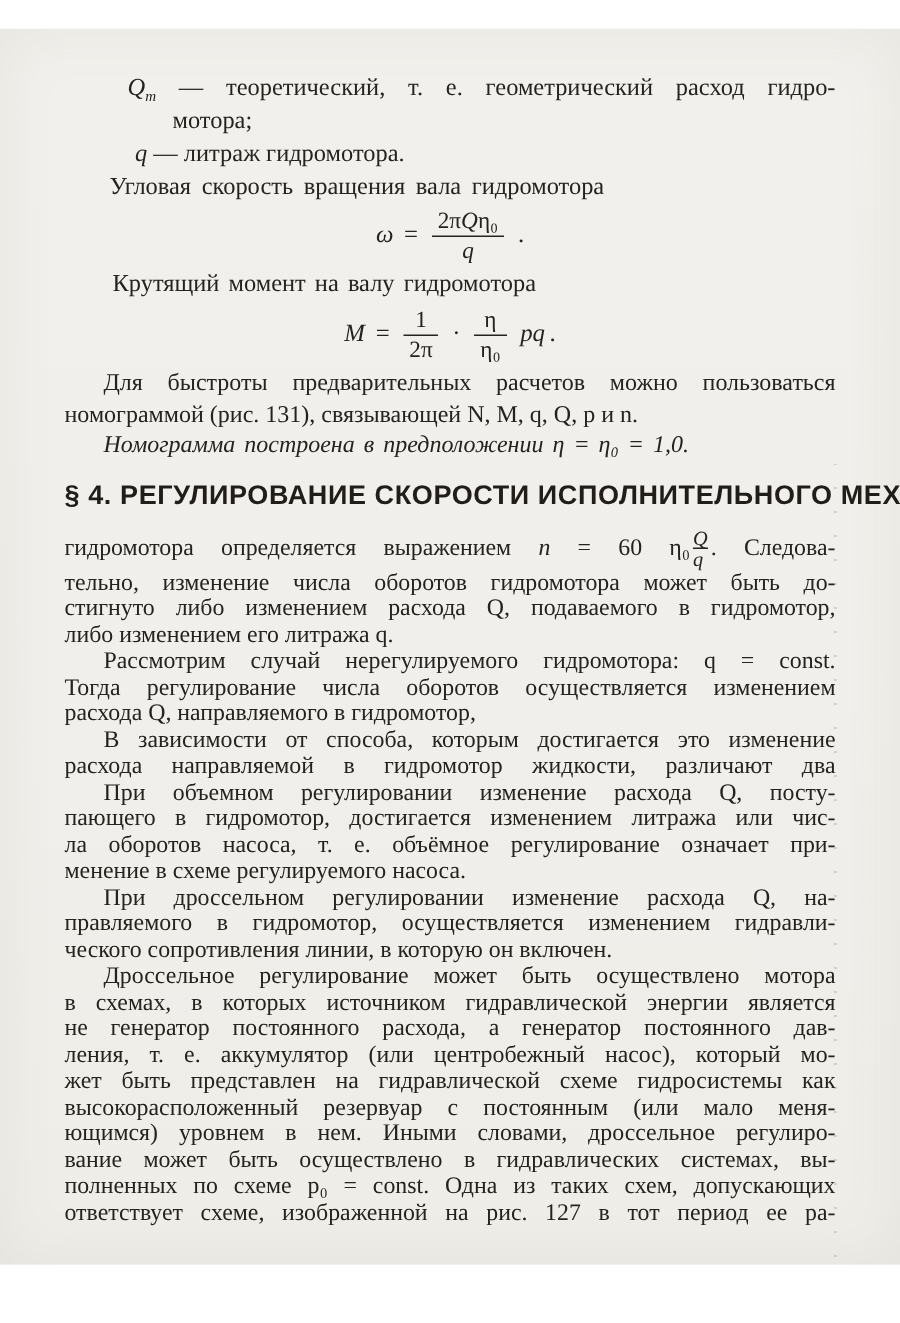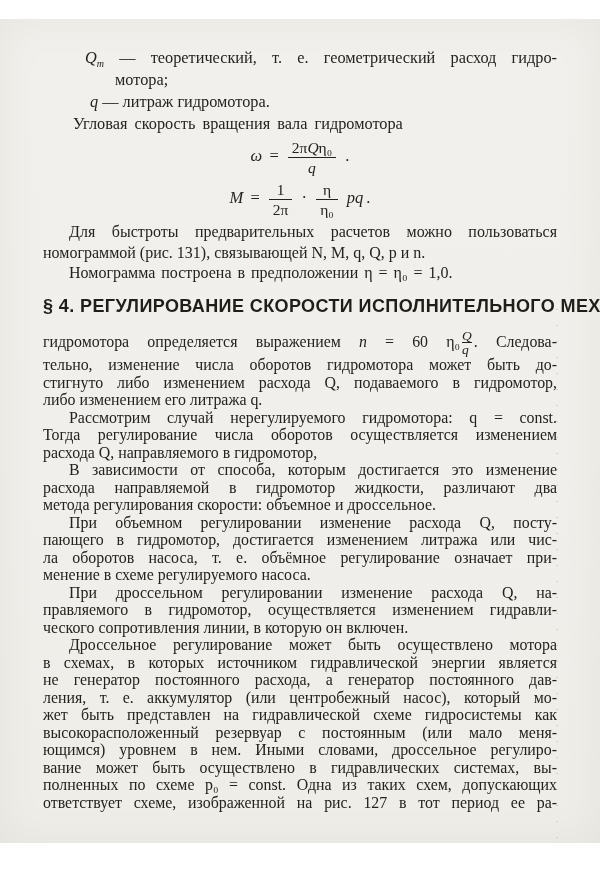--- a/index.html
+++ b/index.html
@@ -31,21 +31,21 @@
   .formula.m{margin:5px 0 4px;}
   .frac{display:inline-block;vertical-align:middle;text-align:center;font-size:15.5px;line-height:17px;margin:0 2px;font-family:Liberation Serif, serif;}
   .frac .num{display:block;padding:0 4px 1px;}
   .frac .den{display:block;border-top:1px solid #26231e;padding:1px 4px 0;}
   .fgap{margin:0 3px;}
   .ftail{margin-left:3px;}
 
   
   .nln{font-size:16px;line-height:20.5px;}
   .ind{text-indent:26px;}
-  .ws2{word-spacing:2px;}
+  .ws2{word-spacing:2px;font-style:italic;}
 
   
   .heading{
     margin-top:12px;
     text-align:center;
     font-family:"Liberation Sans","DejaVu Sans",sans-serif;
     font-weight:bold;
     font-size:18px;
     letter-spacing:0.4px;
     color:#211e19;
@@ -88,20 +88,21 @@
     <div class="formula">
       <i>ω</i>
       <span class="fgap">=</span>
       <span class="frac">
         <span class="num"><span>2π</span><i>Q</i><span>η₀</span></span>
         <span class="den"><i>q</i></span>
       </span>
       <span class="ftail">.</span>
     </div>
 
+    <div class="iln lead2">Крутящий момент на валу гидромотора</div>
 
     <div class="formula m">
       <i>M</i>
       <span class="fgap">=</span>
       <span class="frac">
         <span class="num">1</span>
         <span class="den">2π</span>
       </span>
       <span class="fgap">·</span>
       <span class="frac">
@@ -123,21 +124,20 @@
         <span class="mseg"><i>n</i> <span>= 60 η₀</span><span class="ifrac"><i class="inum">Q</i><i class="iden">q</i></span></span><span>. Следова-</span>
       </div>
       <div class="bln">тельно, изменение числа оборотов гидромотора может быть до-</div>
       <div class="bln">стигнуто либо изменением расхода Q, подаваемого в гидромотор,</div>
       <div class="bln end">либо изменением его литража q.</div>
       <div class="bln ind">Рассмотрим случай нерегулируемого гидромотора: q = const.</div>
       <div class="bln">Тогда регулирование числа оборотов осуществляется изменением</div>
       <div class="bln end">расхода Q, направляемого в гидромотор,</div>
       <div class="bln ind">В зависимости от способа, которым достигается это изменение</div>
       <div class="bln">расхода направляемой в гидромотор жидкости, различают два</div>
-      <div class="bln end">метода регулирования скорости: объемное и дроссельное.</div>
       <div class="bln ind">При объемном регулировании изменение расхода Q, посту-</div>
       <div class="bln">пающего в гидромотор, достигается изменением литража или чис-</div>
       <div class="bln">ла оборотов насоса, т. е. объёмное регулирование означает при-</div>
       <div class="bln end">менение в схеме регулируемого насоса.</div>
       <div class="bln ind">При дроссельном регулировании изменение расхода Q, на-</div>
       <div class="bln">правляемого в гидромотор, осуществляется изменением гидравли-</div>
       <div class="bln end">ческого сопротивления линии, в которую он включен.</div>
       <div class="bln ind">Дроссельное регулирование может быть осуществлено мотора</div>
       <div class="bln">в схемах, в которых источником гидравлической энергии является</div>
       <div class="bln">не генератор постоянного расхода, а генератор постоянного дав-</div>

